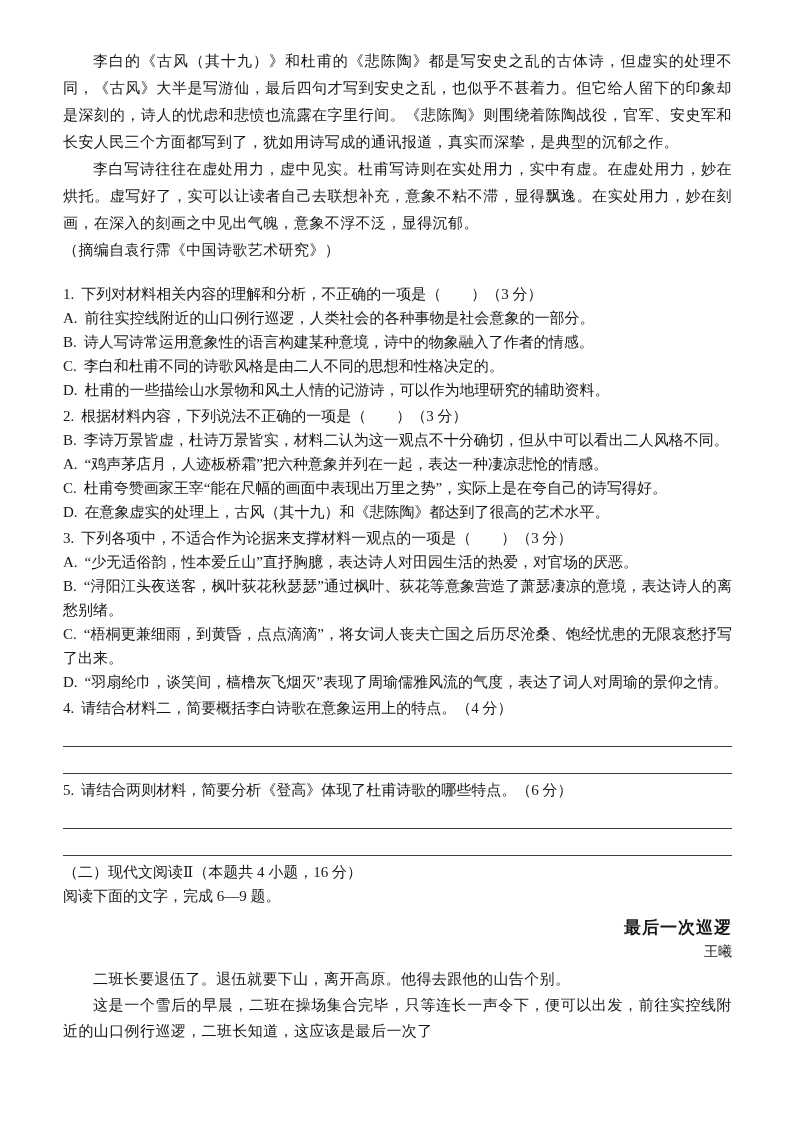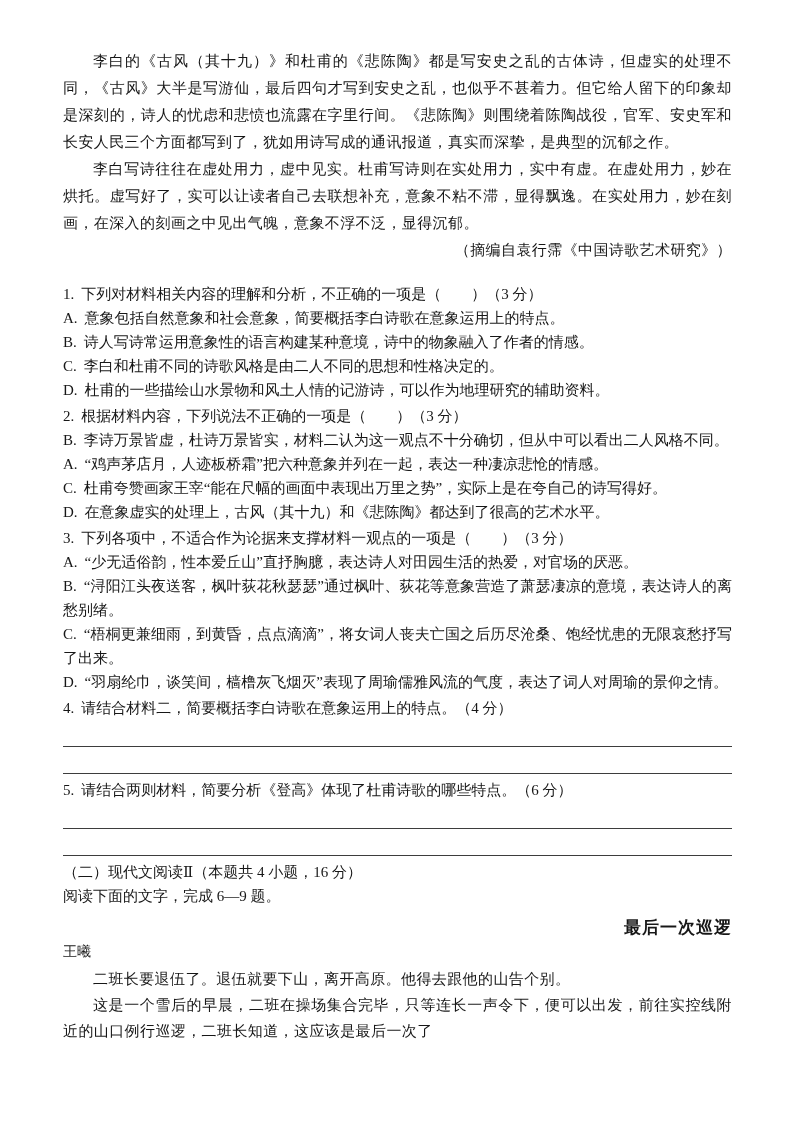--- a/index.html
+++ b/index.html
@@ -23,21 +23,21 @@
   p { margin: 0; }
 
   
   .mat {
     font-size: 15px;
     line-height: 27px;
     text-align: justify;
     letter-spacing: 0.4px;
   }
   .indent { text-indent: 2em; }
-  .attribution { text-align: right; }
+  .attribution { }
 
   
   .questions { margin-top: 18px; }
   .qline {
     font-size: 15px;
     line-height: 24px;
     text-align: justify;
   }
   .qnum { margin-right: 7px; }
   .question { margin-top: 2px; }
@@ -52,21 +52,21 @@
   
   .section2 { margin-top: 0; }
   .story-title {
     margin: 8px 0 2px 0;
     text-align: right;
     font-size: 17px;
     font-weight: 700;
     letter-spacing: 1px;
   }
   .story-author {
-    text-align: left;
+    text-align: right;
     font-size: 14px;
     line-height: 22px;
     margin-bottom: 3px;
   }
   .story { line-height: 26px; }
 </style>
 </head>
 <body>
 
 <div class="page">
@@ -74,21 +74,21 @@
   <section>
     <p class="mat indent">李白的《古风（其十九）》和杜甫的《悲陈陶》都是写安史之乱的古体诗，但虚实的处理不同，《古风》大半是写游仙，最后四句才写到安史之乱，也似乎不甚着力。但它给人留下的印象却是深刻的，诗人的忧虑和悲愤也流露在字里行间。《悲陈陶》则围绕着陈陶战役，官军、安史军和长安人民三个方面都写到了，犹如用诗写成的通讯报道，真实而深挚，是典型的沉郁之作。</p>
     <p class="mat indent">李白写诗往往在虚处用力，虚中见实。杜甫写诗则在实处用力，实中有虚。在虚处用力，妙在烘托。虚写好了，实可以让读者自己去联想补充，意象不粘不滞，显得飘逸。在实处用力，妙在刻画，在深入的刻画之中见出气魄，意象不浮不泛，显得沉郁。</p>
     <p class="mat attribution">（摘编自袁行霈《中国诗歌艺术研究》）</p>
   </section>
 
   <section class="questions">
 
     <div class="question">
       <p class="qline"><span class="qnum">1.</span><span>下列对材料相关内容的理解和分析，不正确的一项是（　　）（3 分）</span></p>
-      <p class="qline"><span class="qnum">A.</span><span>意象包括自然意象和社会意象，简要概括李白诗歌在意象运用上的特点。</span></p>
+      <p class="qline"><span class="qnum">A.</span><span>前往实控线附近的山口例行巡逻，人类社会的各种事物是社会意象的一部分。</span></p>
       <p class="qline"><span class="qnum">B.</span><span>诗人写诗常运用意象性的语言构建某种意境，诗中的物象融入了作者的情感。</span></p>
       <p class="qline"><span class="qnum">C.</span><span>李白和杜甫不同的诗歌风格是由二人不同的思想和性格决定的。</span></p>
       <p class="qline"><span class="qnum">D.</span><span>杜甫的一些描绘山水景物和风土人情的记游诗，可以作为地理研究的辅助资料。</span></p>
     </div>
 
     <div class="question">
       <p class="qline"><span class="qnum">2.</span><span>根据材料内容，下列说法不正确的一项是（　　）（3 分）</span></p>
       <p class="qline"><span class="qnum">B.</span><span>李诗万景皆虚，杜诗万景皆实，材料二认为这一观点不十分确切，但从中可以看出二人风格不同。</span></p>
       <p class="qline"><span class="qnum">A.</span><span>“鸡声茅店月，人迹板桥霜”把六种意象并列在一起，表达一种凄凉悲怆的情感。</span></p>
       <p class="qline"><span class="qnum">C.</span><span>杜甫夸赞画家王宰“能在尺幅的画面中表现出万里之势”，实际上是在夸自己的诗写得好。</span></p>

